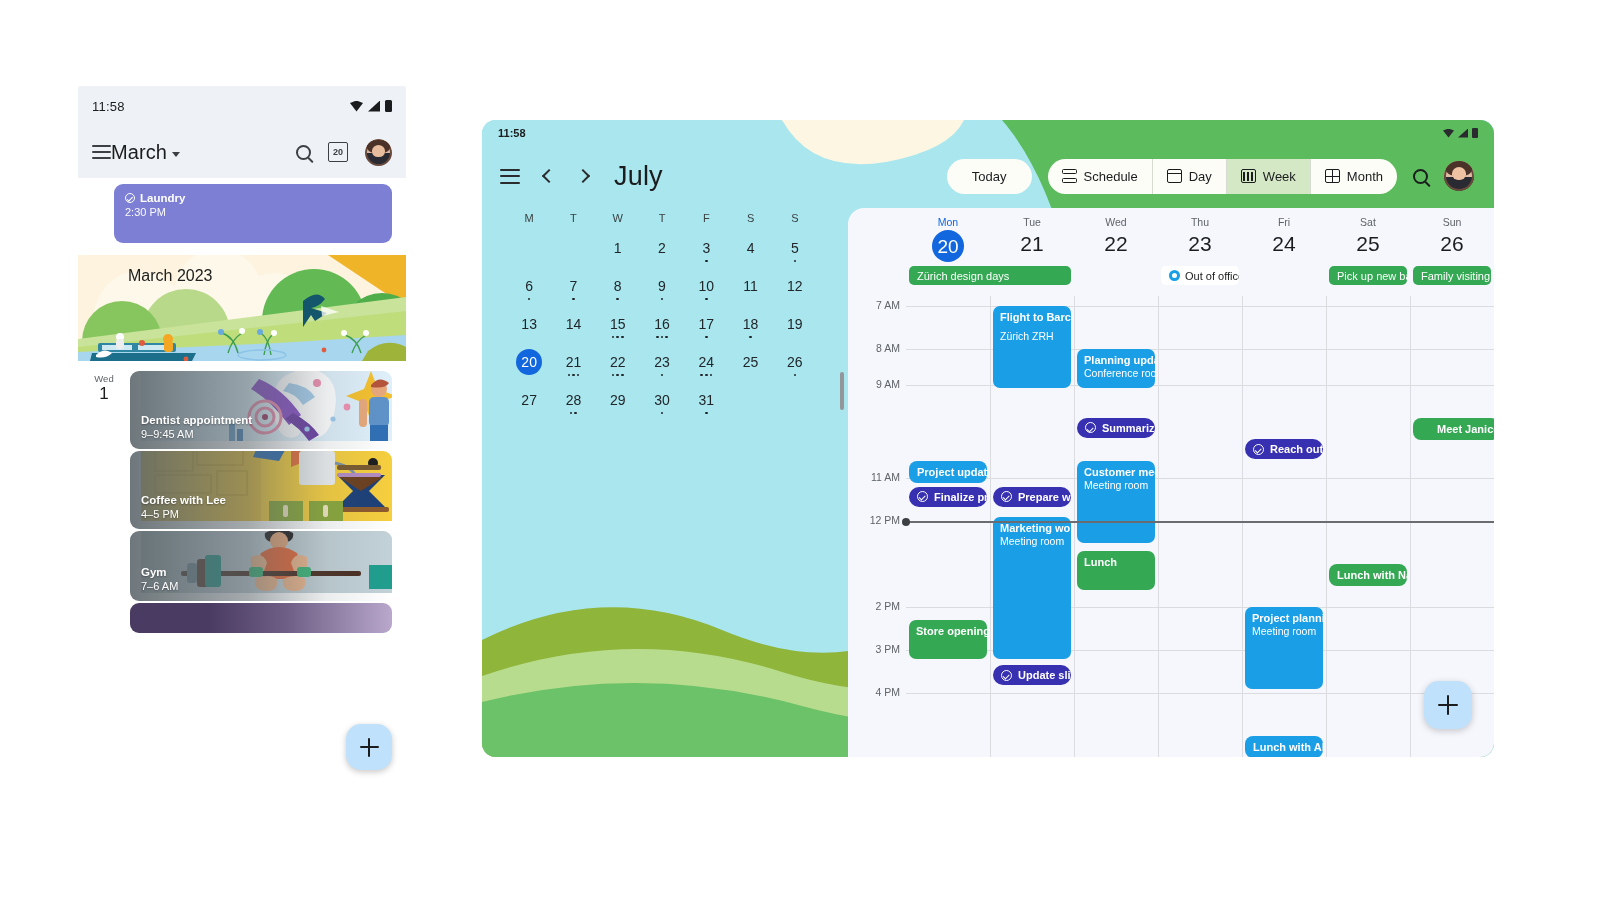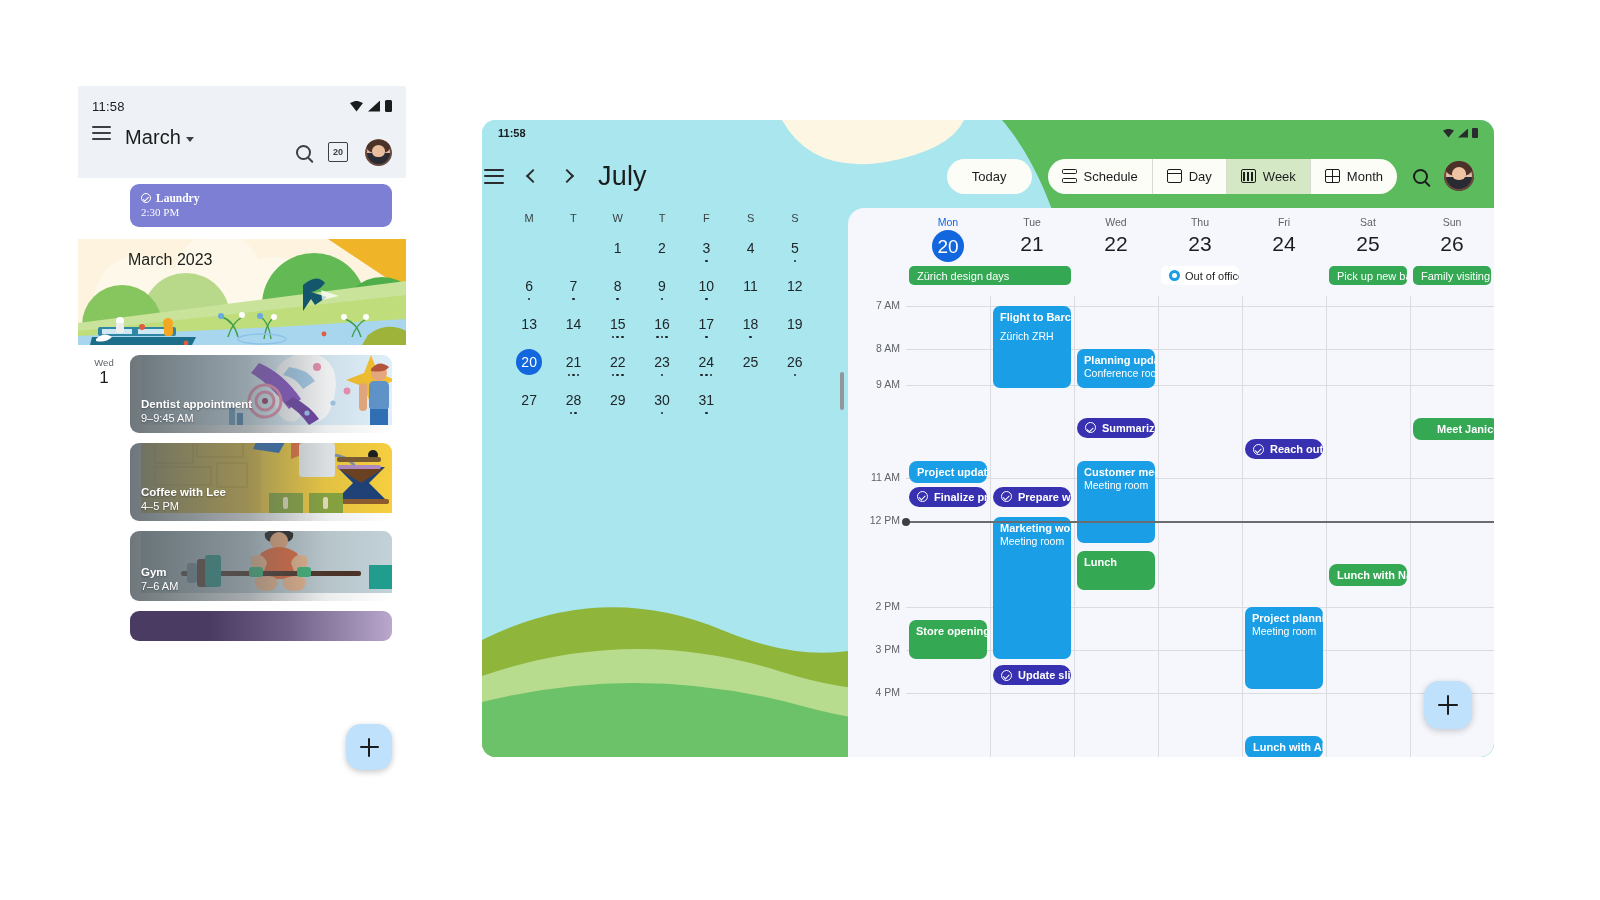--- a/index.html
+++ b/index.html
@@ -33,22 +33,22 @@
   }
   .ic-signal {
     width: 12px; height: 11px;
     background: #1b1c1e;
     clip-path: polygon(100% 0%, 100% 100%, 0% 100%);
   }
   .ic-batt { width: 7px; height: 12px; background: #1b1c1e; border-radius: 1.5px; }
 
   .ph-appbar {
     height: 52px; background: #eef1f6;
-    display: flex; 
-    padding: 0 14px; gap: 14px;
+    display: flex; align-items: center;
+    padding: 0 14px; 
   }
   .hamb { width: 19px; display: flex; flex-direction: column; gap: 4px; cursor: pointer; }
   .hamb i { display: block; height: 2px; background: #3c4043; border-radius: 1px; }
   .ph-month { font-size: 20px; color: #1b1c1e; letter-spacing: .1px; }
   .caret-dn {
     width: 0; height: 0; margin-left: 5px; display: inline-block;
     border-left: 4.5px solid transparent; border-right: 4.5px solid transparent;
     border-top: 5.5px solid #3c4043; vertical-align: middle;
   }
   .ph-actions { margin-left: auto; display: flex; align-items: center; gap: 17px; }
@@ -78,23 +78,23 @@
     content: ""; position: absolute; left: 2px; top: 1px; right: 2px; height: 13px;
     background: #4a3228; border-radius: 50% 50% 40% 40%;
   }
   .avatar::after {
     content: ""; position: absolute; left: 7px; top: 6px; width: 13px; height: 12px;
     background: #e8bd9d; border-radius: 50% 50% 45% 45%;
   }
 
   .ph-scroll { position: relative; background: #fff; }
   .ph-chip {
-    margin: 6px 14px 0 52px;
-    border-radius: 9px; padding: 7px 11px 8px;
-    color: #fff; position: relative; font-family: Liberation Serif, serif;
+    margin: 6px 14px 0 36px;
+    border-radius: 9px; padding: 7px 11px 24px;
+    color: #fff; position: relative;
   }
   .ph-chip .t1 { font-size: 11.5px; font-weight: bold; line-height: 14px; }
   .ph-chip .t2 { font-size: 11px; line-height: 14px; opacity: .97; }
   .task-ic {
     display: inline-block; width: 10px; height: 10px;
     border: 1.5px solid #fff; border-radius: 50%;
     position: relative; margin-right: 5px; vertical-align: -1px;
   }
   .task-ic::after {
     content: ""; position: absolute; left: 1px; top: 3.2px;
@@ -125,21 +125,21 @@
   }
   .ev-plain .t1 { font-size: 11.5px; font-weight: bold; line-height: 14px; }
   .ev-plain .t2 { font-size: 11px; line-height: 14px; }
   .ev-task {
     background: #7c7fd3; color: #fff; border-radius: 9px;
     padding: 7px 11px 8px; margin-bottom: 5px;
   }
   .ev-task .t1 { font-size: 11.5px; font-weight: bold; line-height: 14px; }
   .ev-task .t2 { font-size: 11px; line-height: 14px; }
   .ev-img {
-    height: 78px; border-radius: 9px; margin-bottom: 10px;
+    height: 78px; border-radius: 9px; margin-bottom: 2px;
     position: relative; overflow: hidden;
     display: flex; flex-direction: column; justify-content: flex-end;
     padding: 0 11px 8px;
   }
   .ev-img .t1 { font-size: 11.5px; font-weight: bold; color: #fff; line-height: 14px;
                 position: relative; z-index: 5; text-shadow: 0 1px 2px rgba(0,0,0,.35); }
   .ev-img .t2 { font-size: 11px; color: #fff; line-height: 14px;
                 position: relative; z-index: 5; text-shadow: 0 1px 2px rgba(0,0,0,.35); }
   .ev-img .shade {
     position: absolute; inset: 0; z-index: 3;
@@ -177,21 +177,21 @@
     display: flex; align-items: center; padding: 0 16px; z-index: 30;
   }
   .tb-status .tm { font-size: 11px; color: #1b1c1e; font-weight: bold; }
   .tb-status .icons { margin-left: auto; display: flex; gap: 4px; align-items: center; }
   .ic-wifi2 { width: 11px; height: 9px; background: #2a2b2e; clip-path: polygon(50% 100%, 0% 22%, 50% 0%, 100% 22%); }
   .ic-sig2 { width: 10px; height: 9px; background: #2a2b2e; clip-path: polygon(100% 0%, 100% 100%, 0% 100%); }
   .ic-bat2 { width: 6px; height: 10px; background: #2a2b2e; border-radius: 1px; }
 
   .tb-nav {
     position: absolute; left: 0; top: 28px; width: 1012px; height: 56px;
-    display: flex; align-items: center; z-index: 30; padding-left: 2px;
+    display: flex; align-items: center; z-index: 30; padding-left: 18px;
   }
   .tb-hamb { width: 20px; display: flex; flex-direction: column; gap: 4.5px; cursor: pointer; }
   .tb-hamb i { height: 2px; background: #2b2c2e; border-radius: 1px; }
   .chev {
     width: 10px; height: 10px; border-left: 2px solid #2b2c2e; border-bottom: 2px solid #2b2c2e;
     cursor: pointer;
   }
   .chev.l { transform: rotate(45deg); margin-left: 24px; }
   .chev.r { transform: rotate(-135deg); margin-left: 24px; }
   .tb-monthname { font-size: 27px; color: #1b1c1e; margin-left: 26px; letter-spacing: .2px; }

